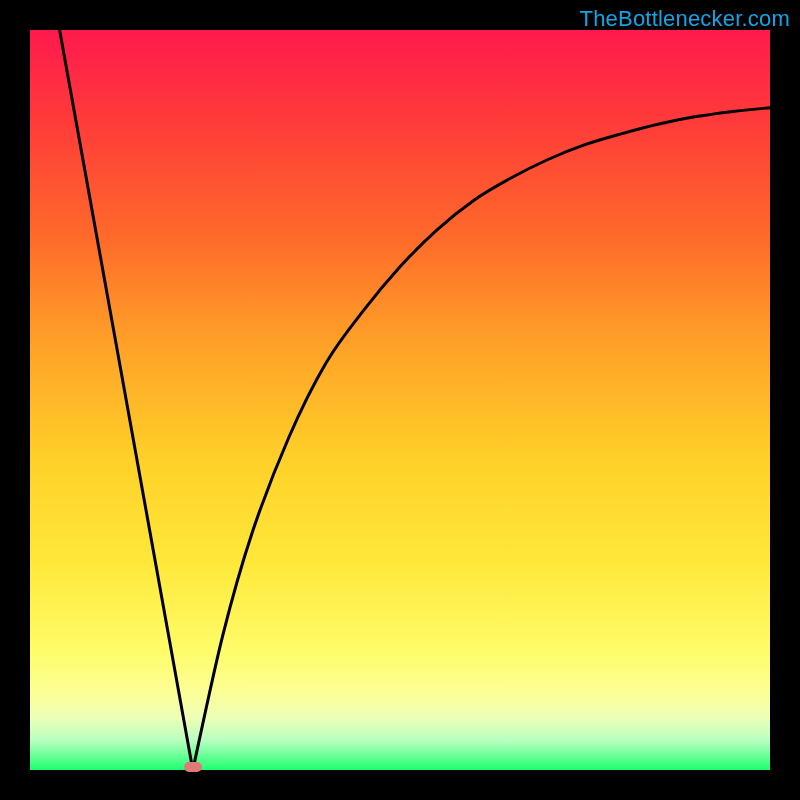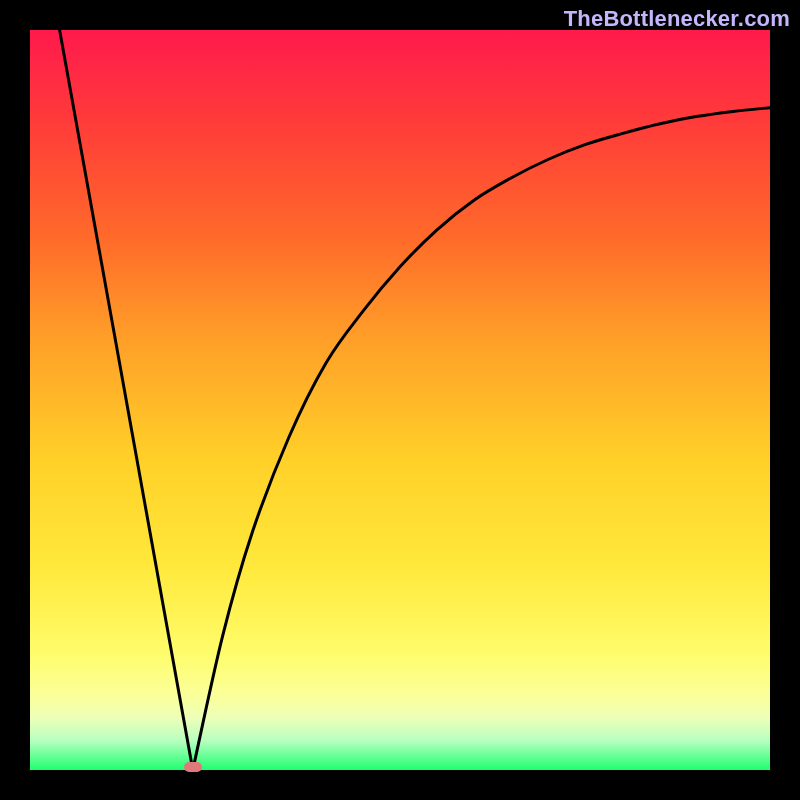--- a/index.html
+++ b/index.html
@@ -32,23 +32,23 @@
       #fffc6a 84%,
       #fbff9a 90%,
       #ecffb8 93%,
       #b8ffc0 96%,
       #1fff70 100%);
   }
   .watermark {
     position: absolute;
     top: 6px;
     right: 10px;
-    color: #c4b5fd;
+    color: #0ea5e9;
     font-size: 22px;
-    font-weight: 700;
+    font-weight: 400;
     letter-spacing: 0.2px;
     user-select: none;
   }
   svg.curve {
     position: absolute;
     left: 0;
     top: 0;
     width: 740px;
     height: 740px;
   }

